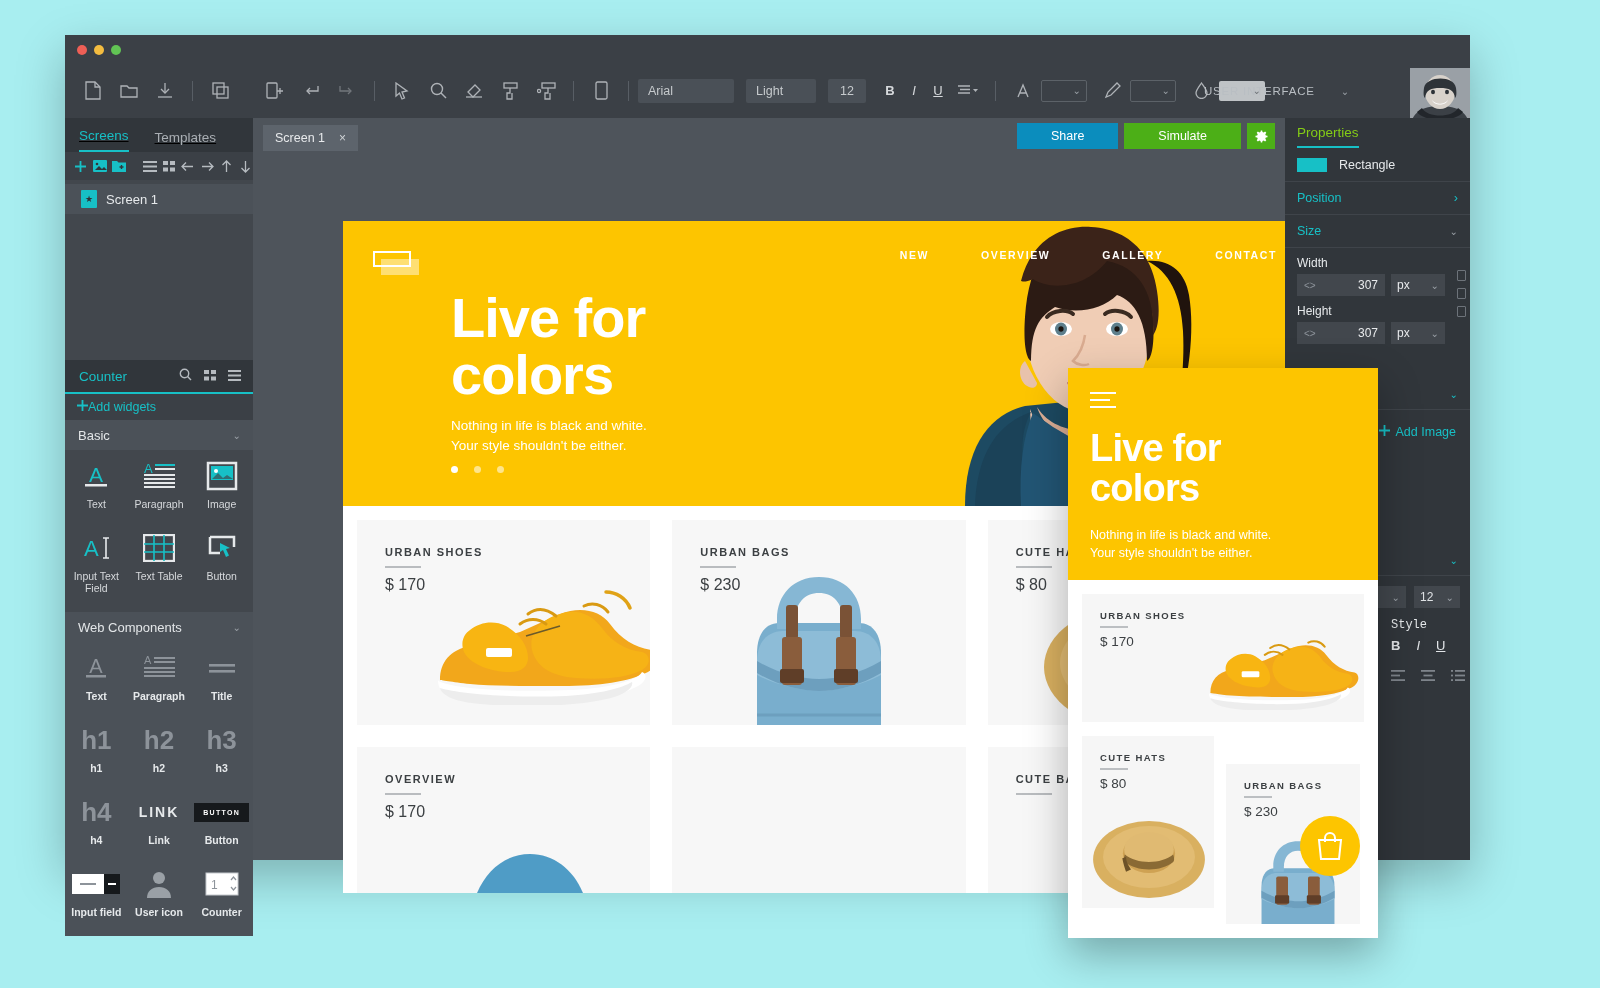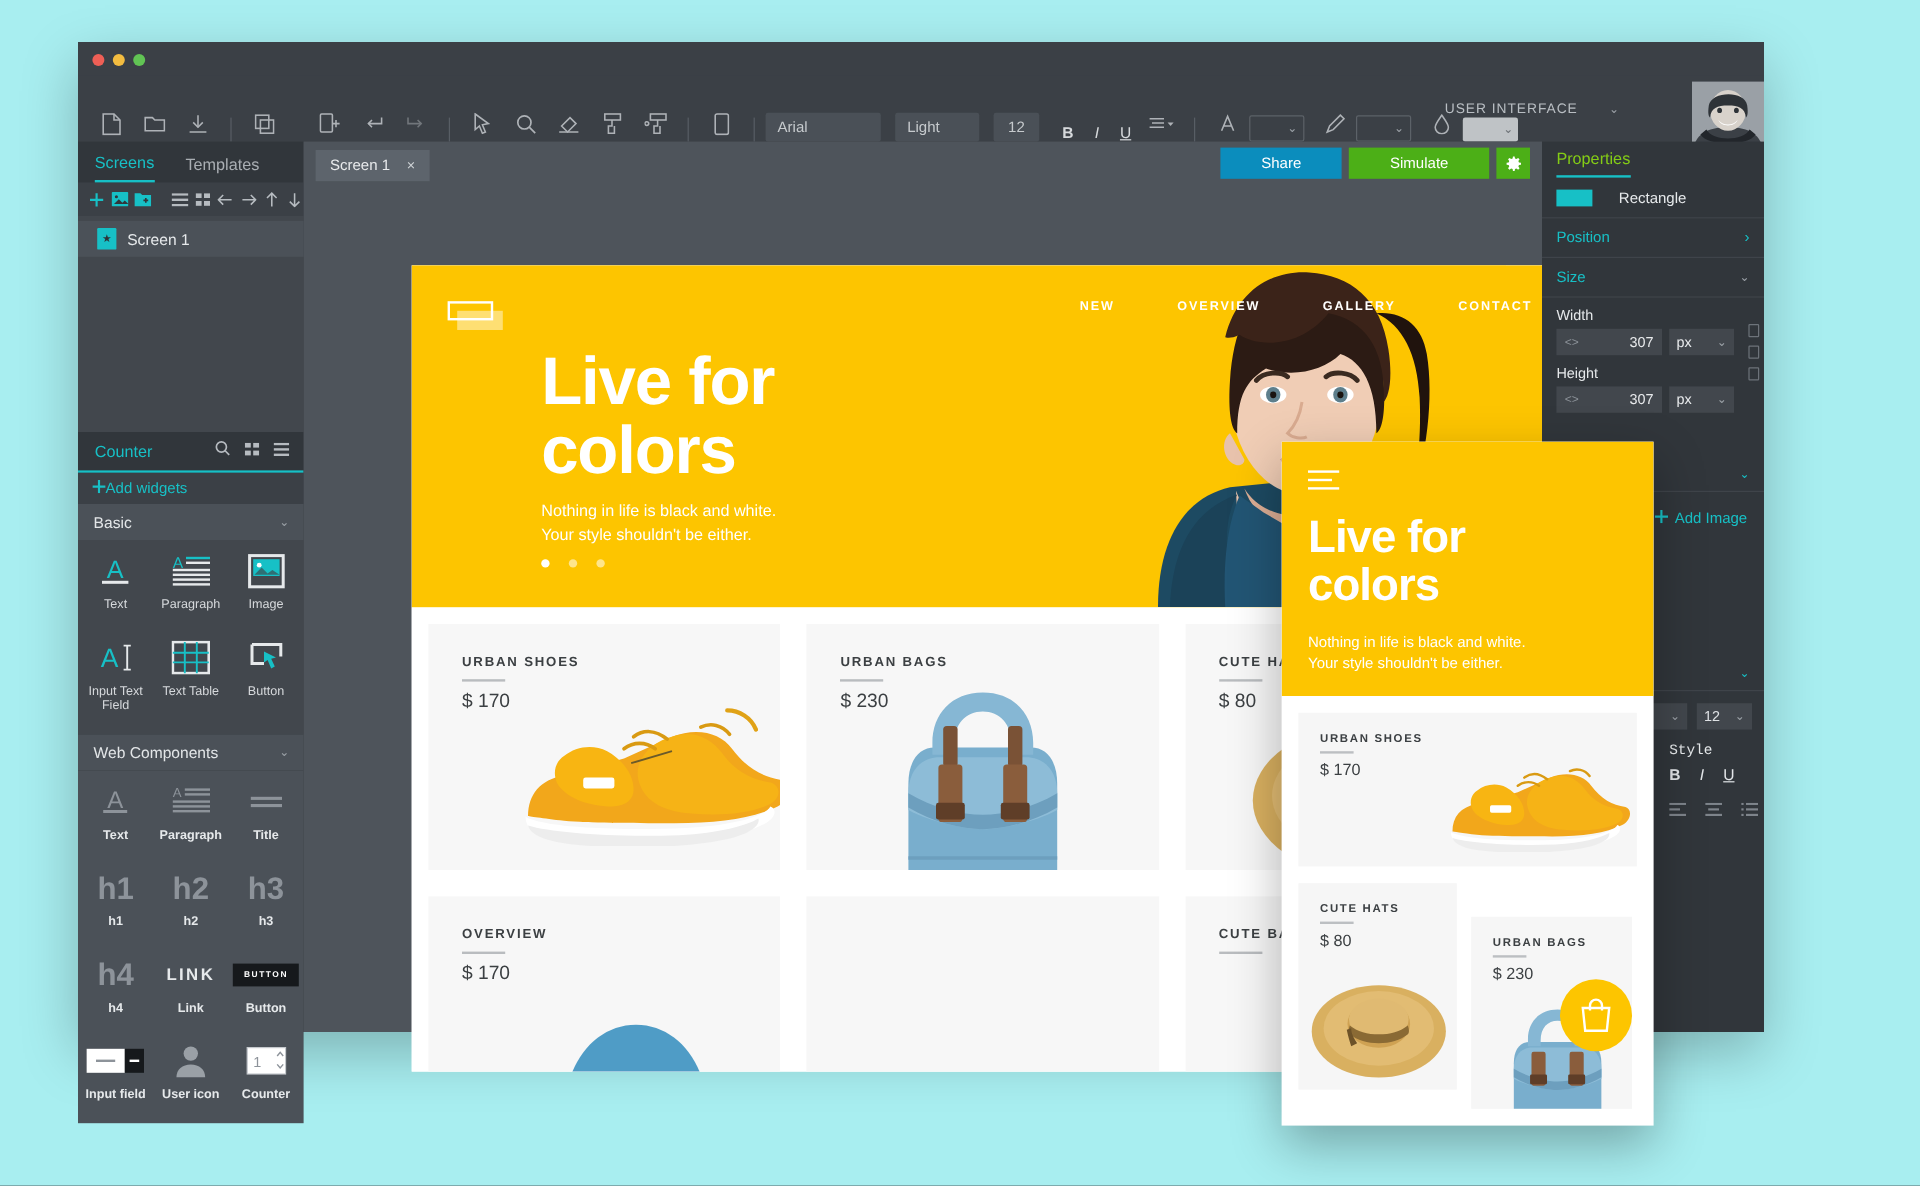--- a/index.html
+++ b/index.html
@@ -16,21 +16,21 @@
   
   .titlebar{
     position:absolute; left:0; top:0; width:1405px; height:55px;
     background:#3b4046; display:flex; align-items:flex-end;
   }
   .traffic{ position:absolute; left:12px; top:10px; display:flex; gap:7px; }
   .dot{ width:10px; height:10px; border-radius:50%; }
   .dot.r{background:#ee5f56;} .dot.y{background:#f3bc40;} .dot.g{background:#61c454;}
   .toolbar{
     position:absolute; left:0; top:28px; width:1405px; height:55px;
-    background:#3b4046; display:flex; align-items:flex-end; padding-left:10px;
+    background:#3b4046; display:flex; align-items:center; padding-left:10px;
   }
   .tbicon{
     width:30px; height:30px; margin:0 3px; display:flex; align-items:center;
     justify-content:center; color:#c3c7cb; opacity:.85;
   }
   .tbicon svg{ display:block; }
   .tbsep{ width:1px; height:20px; background:#585e65; margin:0 9px; }
   .fontbox{
     height:24px; background:#4a5057; border-radius:2px; color:#c6cacd;
     font-size:12.5px; display:flex; align-items:center; padding:0 10px; margin-right:12px;
@@ -51,21 +51,21 @@
     position:absolute; right:120px; top:50px; color:#b9bec3; font-size:11.5px;
     letter-spacing:.8px; display:flex; align-items:center; gap:26px;
   }
   .avatar{
     position:absolute; right:0; top:33px; width:60px; height:60px; overflow:hidden;
     background:#8d9299;
   }
   .avatar .face{ width:100%; height:100%; }
   
   .leftpanel{ position:absolute; left:0; top:83px; width:188px; height:742px; background:#31363b; }
-  .tabsrow{ height:34px; display:flex; align-items:flex-end; padding-left:14px; gap:26px; }
+  .tabsrow{ height:34px; display:flex; align-items:flex-end; padding-left:14px; gap:26px;text-decoration:underline; }
   .tab{ font-size:13.5px; color:#a9aeb3; padding-bottom:7px; }
   .tab.active{ color:#17c0c6; border-bottom:2px solid #17c0c6; }
   .toolrow{
     height:28px; background:#3b4046; display:flex; align-items:center; padding-left:8px; gap:4px;
   }
   .trbtn{ width:20px; height:20px; display:flex; align-items:center; justify-content:center;
           color:#17c0c6; }
   .trbtn.grey{ color:#b6bbc0; }
   .trsep{ width:10px; }
   .screenlist{ background:#42474d; height:180px; padding-top:4px; }
@@ -135,21 +135,21 @@
   .cards{ padding:14px; display:grid; grid-template-columns:repeat(3,1fr); gap:22px; background:#fff; }
   .card{ background:#f7f7f7; height:205px; position:relative; overflow:hidden; }
   .card .t{ position:absolute; left:28px; top:26px; font-size:11px; letter-spacing:1.5px;
             font-weight:bold; color:#3c4043; }
   .card .rule{ position:absolute; left:28px; top:46px; width:36px; height:2px; background:#b9bcbf; }
   .card .p{ position:absolute; left:28px; top:56px; font-size:16px; color:#3c4043; }
   
   .rightpanel{ position:absolute; left:1220px; top:83px; width:185px; height:742px; background:#31363b; }
   .rp-tab{ height:30px; display:flex; align-items:flex-end; padding-left:12px; }
   .rp-tab span{ color:#84cc16; font-size:13.5px; padding-bottom:6px; border-bottom:2px solid #17c0c6; }
-  .rp-obj{ height:34px; display:flex; align-items:center; gap:22px; padding-left:12px;
+  .rp-obj{ height:34px; display:flex; align-items:center; gap:12px; padding-left:12px;
            border-bottom:1px solid #3f444a; }
   .rp-swatch{ width:30px; height:14px; background:#17c0c6; }
   .rp-obj .nm{ color:#e6e9eb; font-size:12.5px; }
   .rp-row{ height:33px; display:flex; align-items:center; justify-content:space-between;
            padding:0 12px; border-bottom:1px solid #3f444a; color:#17c0c6; font-size:12.5px; }
   .rp-lab{ color:#e6e9eb; font-size:12px; padding:8px 0 4px 12px; }
   .rp-field{ display:flex; align-items:center; gap:6px; padding-left:12px; }
   .inp{ width:88px; height:22px; background:#42474d; color:#e8eaec; font-size:12px;
         display:flex; align-items:center; justify-content:space-between; padding:0 7px; }
   .inp .lt{ color:#8d939a; font-size:10px; }

